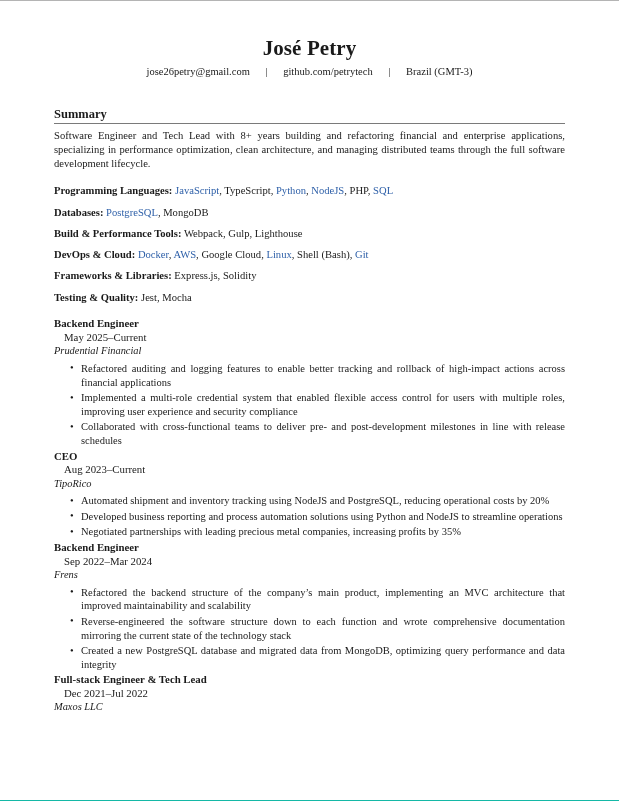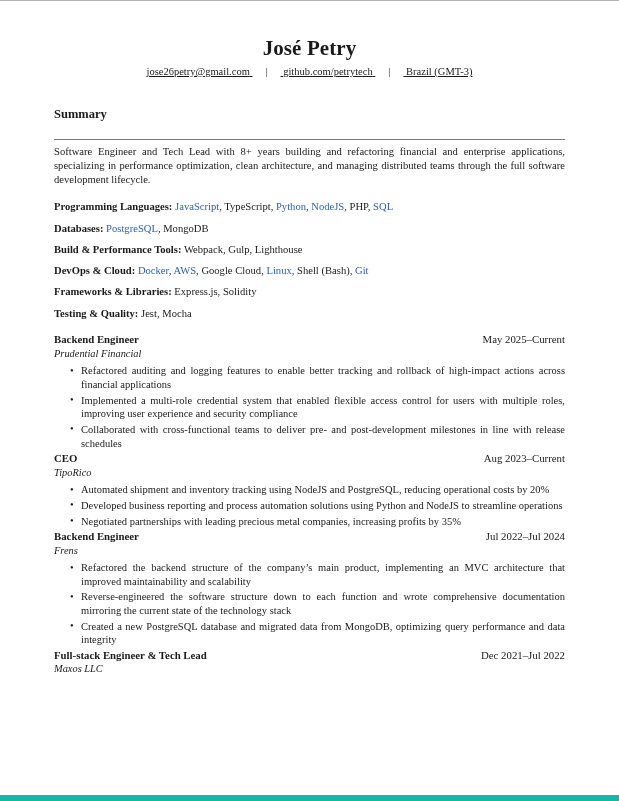--- a/index.html
+++ b/index.html
@@ -11,21 +11,21 @@
     font-family: "Liberation Serif", "DejaVu Serif", serif;
     color: #1a1a1a;
   }
   .page {
     position: relative;
     width: 619px;
     height: 801px;
     box-sizing: border-box;
     background: #ffffff;
     border-top: 1px solid #b4b4b4;
-    border-bottom: 6px solid #14b8a6;
+    border-bottom: 1px solid #14b8a6;
     overflow: hidden;
   }
   .content {
     padding: 36px 54px 0 54px;
   }
 
   
   .name {
     text-align: center;
     font-size: 21px;
@@ -33,37 +33,36 @@
     letter-spacing: .1px;
     margin: 0 0 6px 0;
     line-height: 1.1;
   }
   .contact {
     text-align: center;
     font-size: 10.5px;
     margin: 0 0 28px 0;
     line-height: 1.2;
     white-space: nowrap;
-    text-decoration: underline;
   }
   .contact .sep {
     display: inline-block;
     padding: 0 13px;
     color: #1a1a1a;
   }
 
   
   .section {
     margin-top: 13px;
   }
   .section-title {
     font-size: 12.5px;
     font-weight: bold;
     line-height: 1.15;
-    padding-bottom: 18px;
+    padding-bottom: 2px;
     border-bottom: 1px solid #7a7a7a;
     margin: 0 0 5px 0;
   }
 
   .summary {
     font-size: 10.6px;
     line-height: 1.33;
     text-align: justify;
     margin: 0;
     hyphens: auto;
@@ -88,20 +87,21 @@
   .job {
     margin-top: 0;
   }
   .job:first-of-type { margin-top: 5px; }
   .job-head {
     display: flex;
     justify-content: space-between;
     align-items: baseline;
     font-size: 10.8px;
     line-height: 1.25;
+    flex-direction: column;
   }
   .job-title {
     font-weight: bold;
   }
   .job-dates {
     font-weight: normal;
     white-space: nowrap;
     padding-left: 10px;
   }
   .job-company {
@@ -185,21 +185,21 @@
             <div class="job-company">TipoRico</div>
             <ul class="bullets">
               <li>Automated shipment and inventory tracking using NodeJS and PostgreSQL, reducing operational costs by 20%</li>
               <li>Developed business reporting and process automation solutions using Python and NodeJS to streamline operations</li>
               <li>Negotiated partnerships with leading precious metal companies, increasing profits by 35%</li>
             </ul>
           </div>
           <div class="job">
             <div class="job-head">
               <span class="job-title">Backend Engineer</span>
-              <span class="job-dates">Jul 2022–Jul 2024</span>
+              <span class="job-dates">Sep 2022–Mar 2024</span>
             </div>
             <div class="job-company">Frens</div>
             <ul class="bullets">
               <li>Refactored the backend structure of the company’s main product, implementing an MVC architecture that improved maintainability and scalability</li>
               <li>Reverse-engineered the software structure down to each function and wrote comprehensive documentation mirroring the current state of the technology stack</li>
               <li>Created a new PostgreSQL database and migrated data from MongoDB, optimizing query performance and data integrity</li>
             </ul>
           </div>
           <div class="job">
             <div class="job-head">

